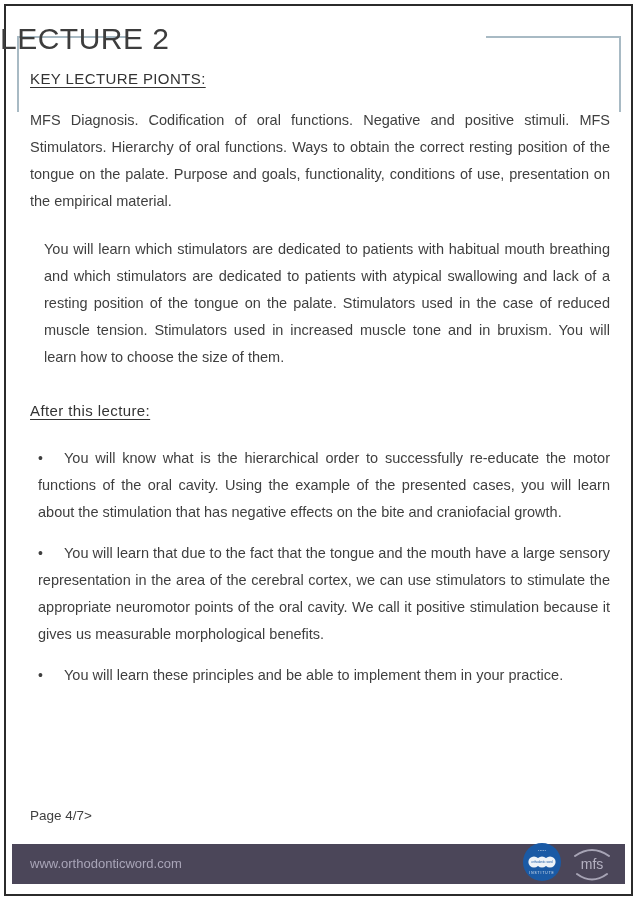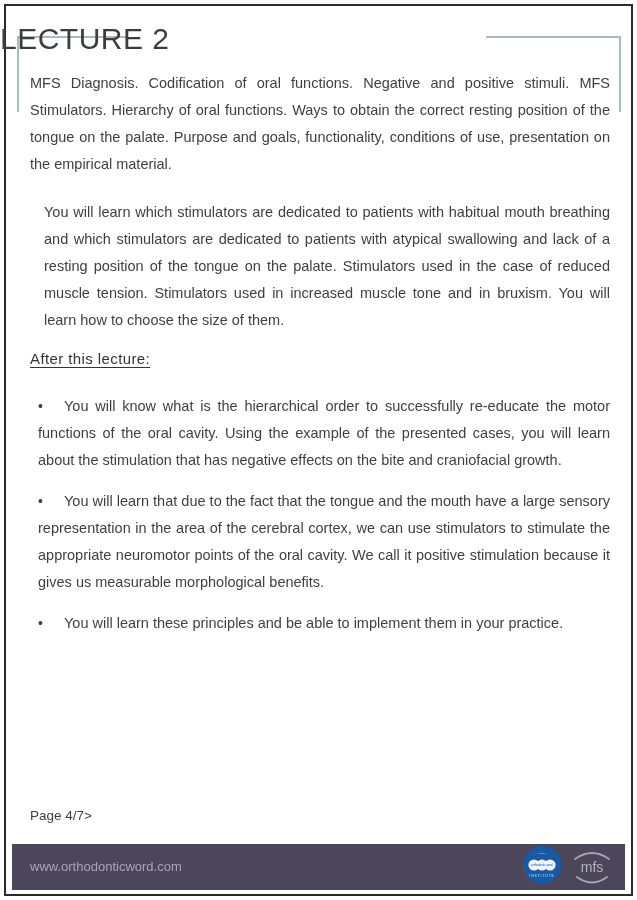--- a/index.html
+++ b/index.html
@@ -16,53 +16,54 @@
   .bracket.right{right:16px;width:133px;border-top:2px solid #a8bac4;border-right:2px solid #a8bac4;}
   .page-title{
     position:absolute;top:22px;left:0;right:0;
     font-size:30px;font-weight:400;color:#3d3d3d;letter-spacing:0.5px;
   }
   .content{position:absolute;left:30px;right:27px;top:70px;}
   .heading{
     font-size:15px;font-weight:400;color:#333;letter-spacing:0.4px;
     text-decoration:underline;text-underline-offset:3px;margin:0 0 20px 0;
   }
-  .heading.after{margin:16px 0 26px 0;}
+  .heading.after{margin:31px 0 26px 0;}
   .para{
     font-size:14.5px;line-height:27px;text-align:justify;margin:0 0 21px 0;
   }
   .para.last{margin-bottom:0;margin-left:14px;}
   .bullet-item{
     font-size:14.5px;line-height:27px;text-align:justify;margin:0 0 14px 8px;
   }
   .bullet-dot{display:inline-block;width:26px;font-size:14px;}
   .page-number{
     position:absolute;left:30px;top:808px;font-size:13.5px;color:#3f3f3f;
   }
   .footer-bar{
-    position:absolute;left:12px;right:12px;top:844px;height:46px;
+    position:absolute;left:12px;right:12px;top:844px;height:40px;
     background:#4b4659;display:flex;align-items:center;justify-content:space-between;
     padding:0 10px 0 18px;box-sizing:border-box;
   }
   .footer-links{display:flex;flex-direction:column;justify-content:center;gap:2px;}
   .footer-link{font-size:13px;line-height:16px;color:#a9a5b8;cursor:pointer;}
   .footer-logos{display:flex;align-items:flex-start;gap:8px;}
   .badge-logo{width:38px;height:38px;}
   .mfs-logo{width:46px;height:42px;}
 </style>
 </head>
 <body>
 
 <div class="outer-border"></div>
 <div class="bracket left"></div>
 <div class="bracket right"></div>
 
 <div class="page-title">LECTURE 2</div>
 
 <div class="content">
+  <h2 class="heading">KEY LECTURE PIONTS:</h2>
 
   <p class="para">MFS Diagnosis. Codification of oral functions. Negative and positive stimuli. MFS Stimulators. Hierarchy of oral functions. Ways to obtain the correct resting position of the tongue on the palate. Purpose and goals, functionality, conditions of use, presentation on the empirical material.</p>
   <p class="para last">You will learn which stimulators are dedicated to patients with habitual mouth breathing and which stimulators are dedicated to patients with atypical swallowing and  lack of a resting position of the tongue on the palate. Stimulators used in the case of reduced muscle tension. Stimulators used in increased muscle tone and in bruxism. You will learn how to choose the size of them.</p>
 
   <h2 class="heading after">After this lecture:</h2>
 
   <p class="bullet-item"><span class="bullet-dot">•</span><span>You will know what is the hierarchical order to successfully re-educate the motor functions of the oral cavity. Using the example of the presented cases, you will learn about the stimulation that has negative effects on the bite and craniofacial growth.</span></p>
   <p class="bullet-item"><span class="bullet-dot">•</span><span>You will learn that due to the fact that the tongue and the mouth have a large sensory representation in the area of the cerebral cortex, we can use stimulators to stimulate the appropriate neuromotor points of the oral cavity. We call it positive stimulation because it gives us measurable morphological benefits.</span></p>
   <p class="bullet-item"><span class="bullet-dot">•</span><span>You will learn these principles and be able to implement them in your practice.</span></p>
 </div>

